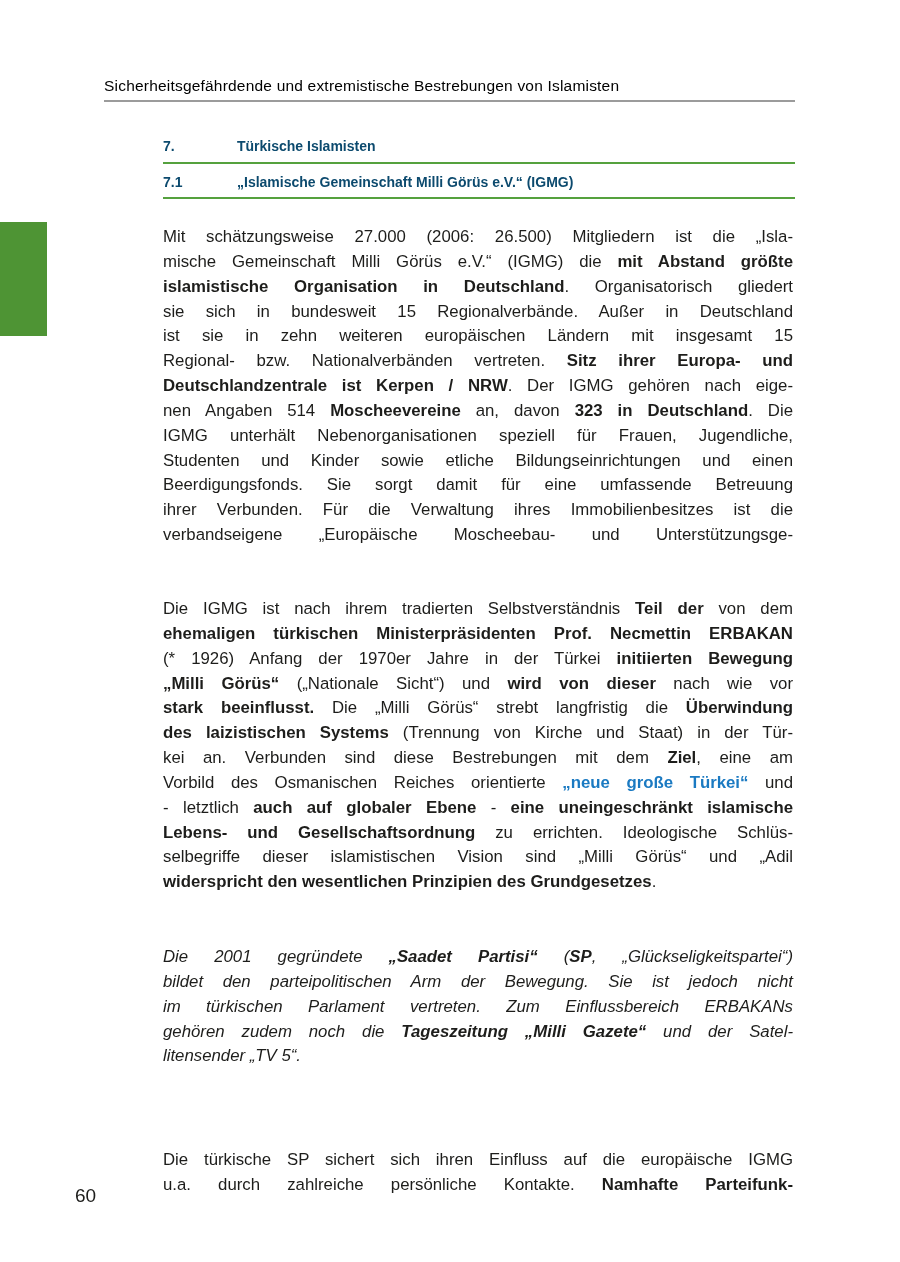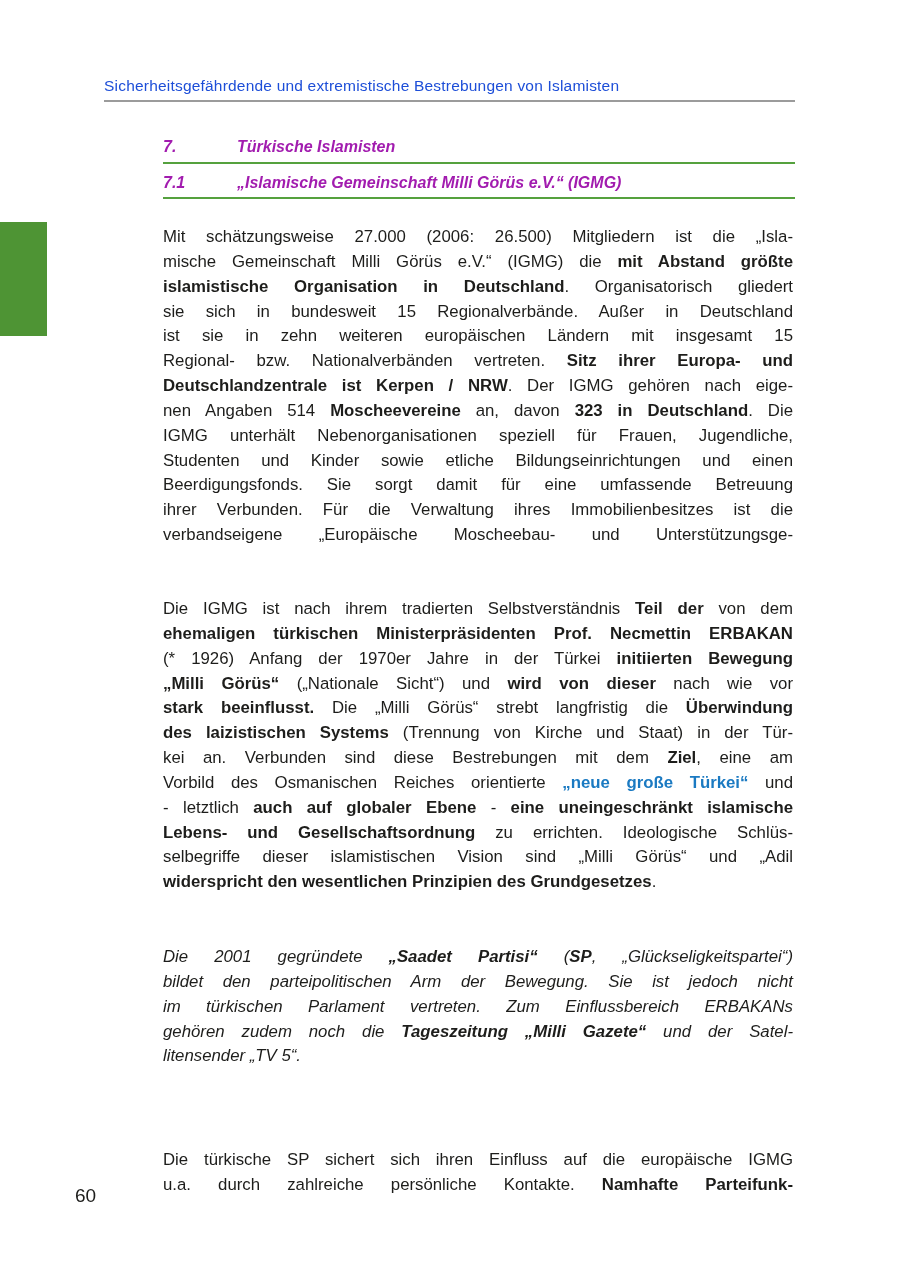--- a/index.html
+++ b/index.html
@@ -12,21 +12,21 @@
     color: #1d1d1b;
     overflow: hidden;
   }
   
   .running-header {
     position: absolute;
     left: 104px; top: 77px;
     width: 692px;
     font-size: 15.5px;
     letter-spacing: 0.2px;
-    color: #1d4ed8;
+    color: #000000;
     white-space: nowrap;
   }
   .header-rule {
     position: absolute;
     left: 104px; top: 100px;
     width: 691px; height: 2px;
     background: #9b9b9b;
   }
   
   .side-tab {
@@ -34,24 +34,23 @@
     left: 0; top: 222px;
     width: 47px; height: 114px;
     background: #4e9434;
   }
   
   .heading-row {
     position: absolute;
     left: 163px;
     width: 632px;
     font-weight: bold;
-    font-size: 16px;
-    color: #a21caf;
+    font-size: 14px;
+    color: #0c4a6e;
     white-space: nowrap;
-    font-style: italic;
   }
   .heading-row .h-num { display: inline-block; width: 74px; }
   #h1 { top: 138px; }
   #h2 { top: 174px; }
   .green-rule {
     position: absolute;
     left: 163px;
     width: 632px; height: 2px;
     background: #55a13e;
   }

